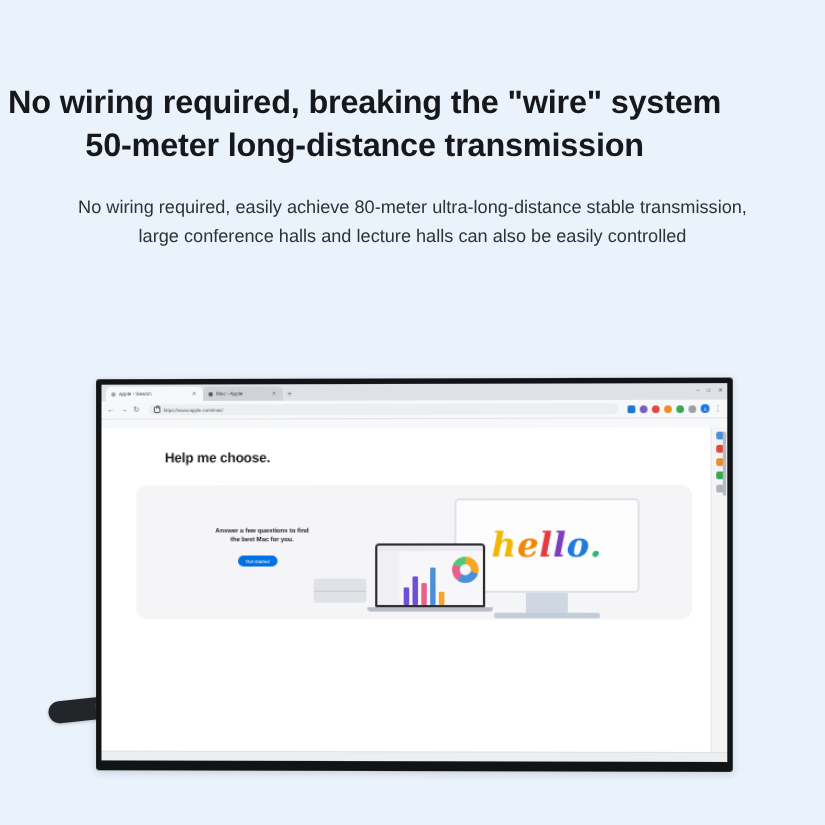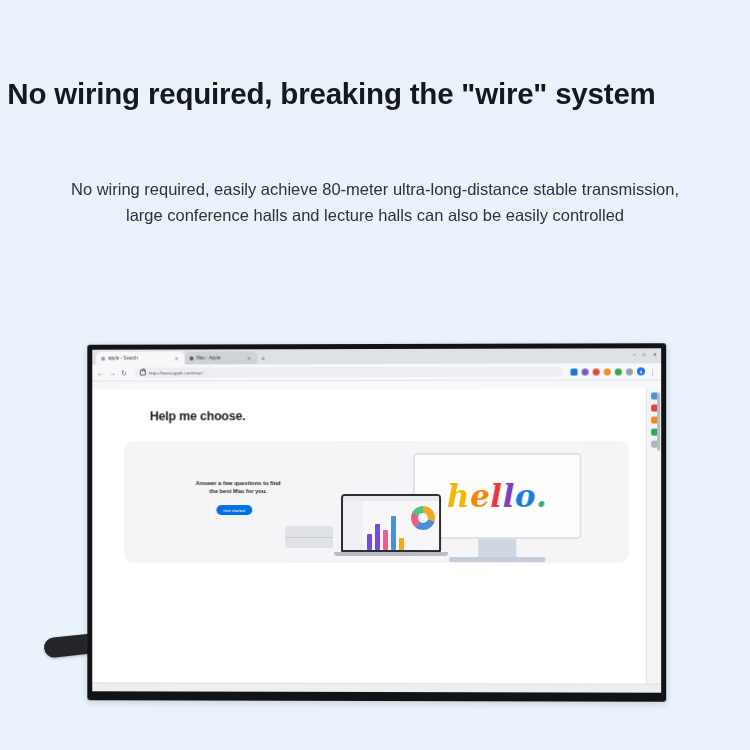--- a/index.html
+++ b/index.html
@@ -372,20 +372,21 @@
     height: 8px;
     background: #eceef1;
     border-top: 1px solid #dfe1e4;
   }
 </style>
 </head>
 <body>
 
 <div class="headline">
   <span>No wiring required, breaking the "wire" system</span>
+  <span class="line2">50-meter long-distance transmission</span>
 </div>
 <div class="subcopy">No wiring required, easily achieve 80-meter ultra-long-distance stable transmission, large conference halls and lecture halls can also be easily controlled</div>
 
 <div class="dongle"></div>
 
 <div class="monitor">
   <div class="monitor-inner">
 
     <div class="browser">
 

